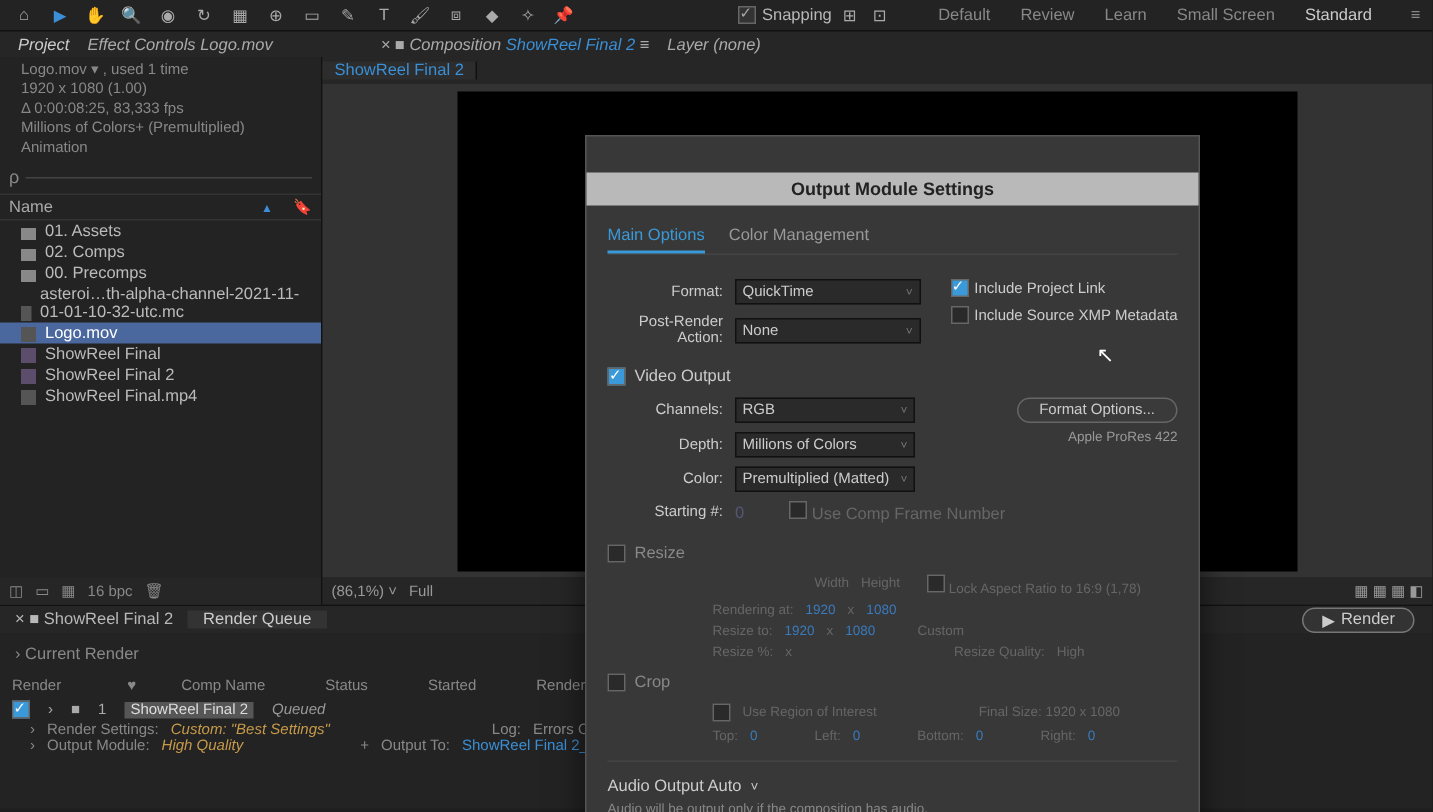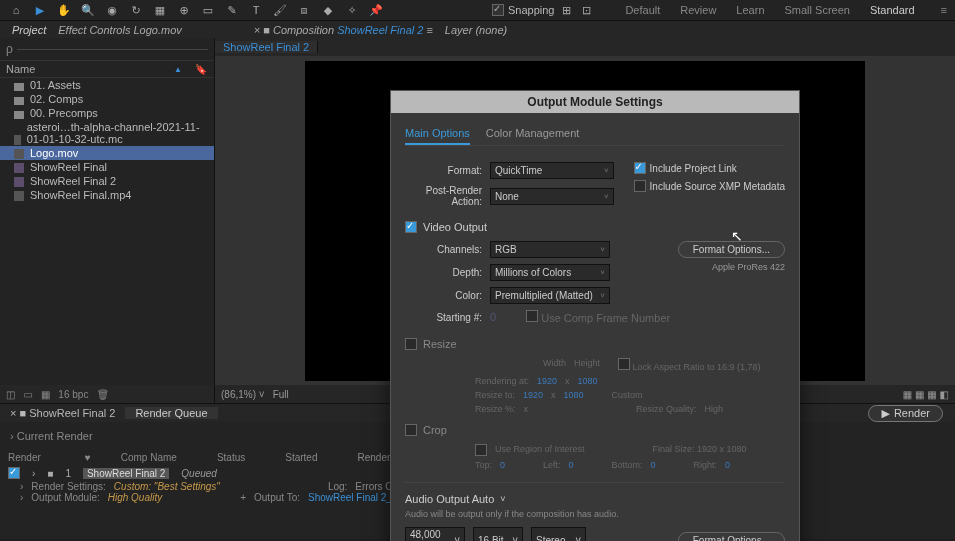--- a/index.html
+++ b/index.html
@@ -51,21 +51,21 @@
 .rq-header { display:flex; padding:2px 8px; font-size:10px; color:#888; gap:40px;}
 .rq-row { display:flex; padding:2px 8px; font-size:10px; color:#aaa; align-items:center; gap:12px;}
 .rq-comp { background:#565656; padding:0 4px; color:#ddd;}
 .rq-status { font-style:italic; color:#999;}
 .rq-sub { padding-left:20px; font-size:10px; color:#888; display:flex; gap:8px; align-items:center;}
 .rq-link { color:#c79a4a; font-style:italic;}
 .rq-link2 { color:#3a8fd6;}
 
 
 .dialog { position:absolute; left:390px; top:90px; width:410px; background:#383838; border:1px solid #555; box-shadow:0 4px 20px rgba(0,0,0,0.6); z-index:100;}
-.dialog-title { background:#b9b9b9; color:#222; text-align:center; padding:4px; font-size:12px; font-weight:600;}
+.dialog-title { background:#b9b9b9; color:#222; text-align:center; padding:4px; font-size:12px; font-weight:600;margin-top:24px;}
 .dialog-body { padding:10px 14px; font-size:11px; color:#ccc;}
 .dtabs { display:flex; gap:16px; border-bottom:1px solid #444; margin-bottom:16px;}
 .dtab { padding:4px 0; color:#999; cursor:pointer;}
 .dtab.active { color:#3a9ad9; border-bottom:2px solid #3a9ad9;}
 .drow { display:flex; align-items:center; margin-bottom:6px;}
 .dlabel { width:85px; text-align:right; padding-right:8px; color:#ccc; font-size:10px;}
 .dselect { flex:1; max-width:130px; background:#2a2a2a; border:1px solid #111; color:#ccc; padding:1px 4px; font-size:10px; display:flex; justify-content:space-between; align-items:center; height:17px;}
 .dselect .chev { font-size:8px; color:#777;}
 .dcheck-col { margin-left:20px; display:flex; flex-direction:column; gap:6px; font-size:10px;}
 .dcheck { display:flex; align-items:center; gap:4px;}
@@ -125,20 +125,30 @@
 <div class="panel-bar">
   <span class="panel-tab active">Project</span>
   <span class="panel-tab">Effect Controls Logo.mov</span>
   <span style="margin-left:60px" class="panel-tab">×&nbsp;■&nbsp;<span>Composition</span> <span class="highlight">ShowReel Final 2</span> ≡</span>
   <span class="panel-tab">Layer (none)</span>
 </div>
 
 <div class="main-row">
 
   <div class="left-col">
+    <div style="display:flex;">
+      <div class="source-thumb"></div>
+      <div class="meta">
+        <div>Logo.mov ▾ , used 1 time</div>
+        <div>1920 x 1080 (1.00)</div>
+        <div>Δ 0:00:08:25, 83,333 fps</div>
+        <div>Millions of Colors+ (Premultiplied)</div>
+        <div>Animation</div>
+      </div>
+    </div>
     <div class="search-row">ρ<span style="border-bottom:1px solid #444;flex:1"></span></div>
     <div class="proj-header">
       <span>Name</span>
       <span class="icons-right"><span class="tri">▲</span>&nbsp;&nbsp;<span>🔖</span></span>
     </div>
     <div class="proj-list">
       <div class="proj-item">
           <span class="folder-icon"></span>
           <span>01. Assets</span>
         </div>

